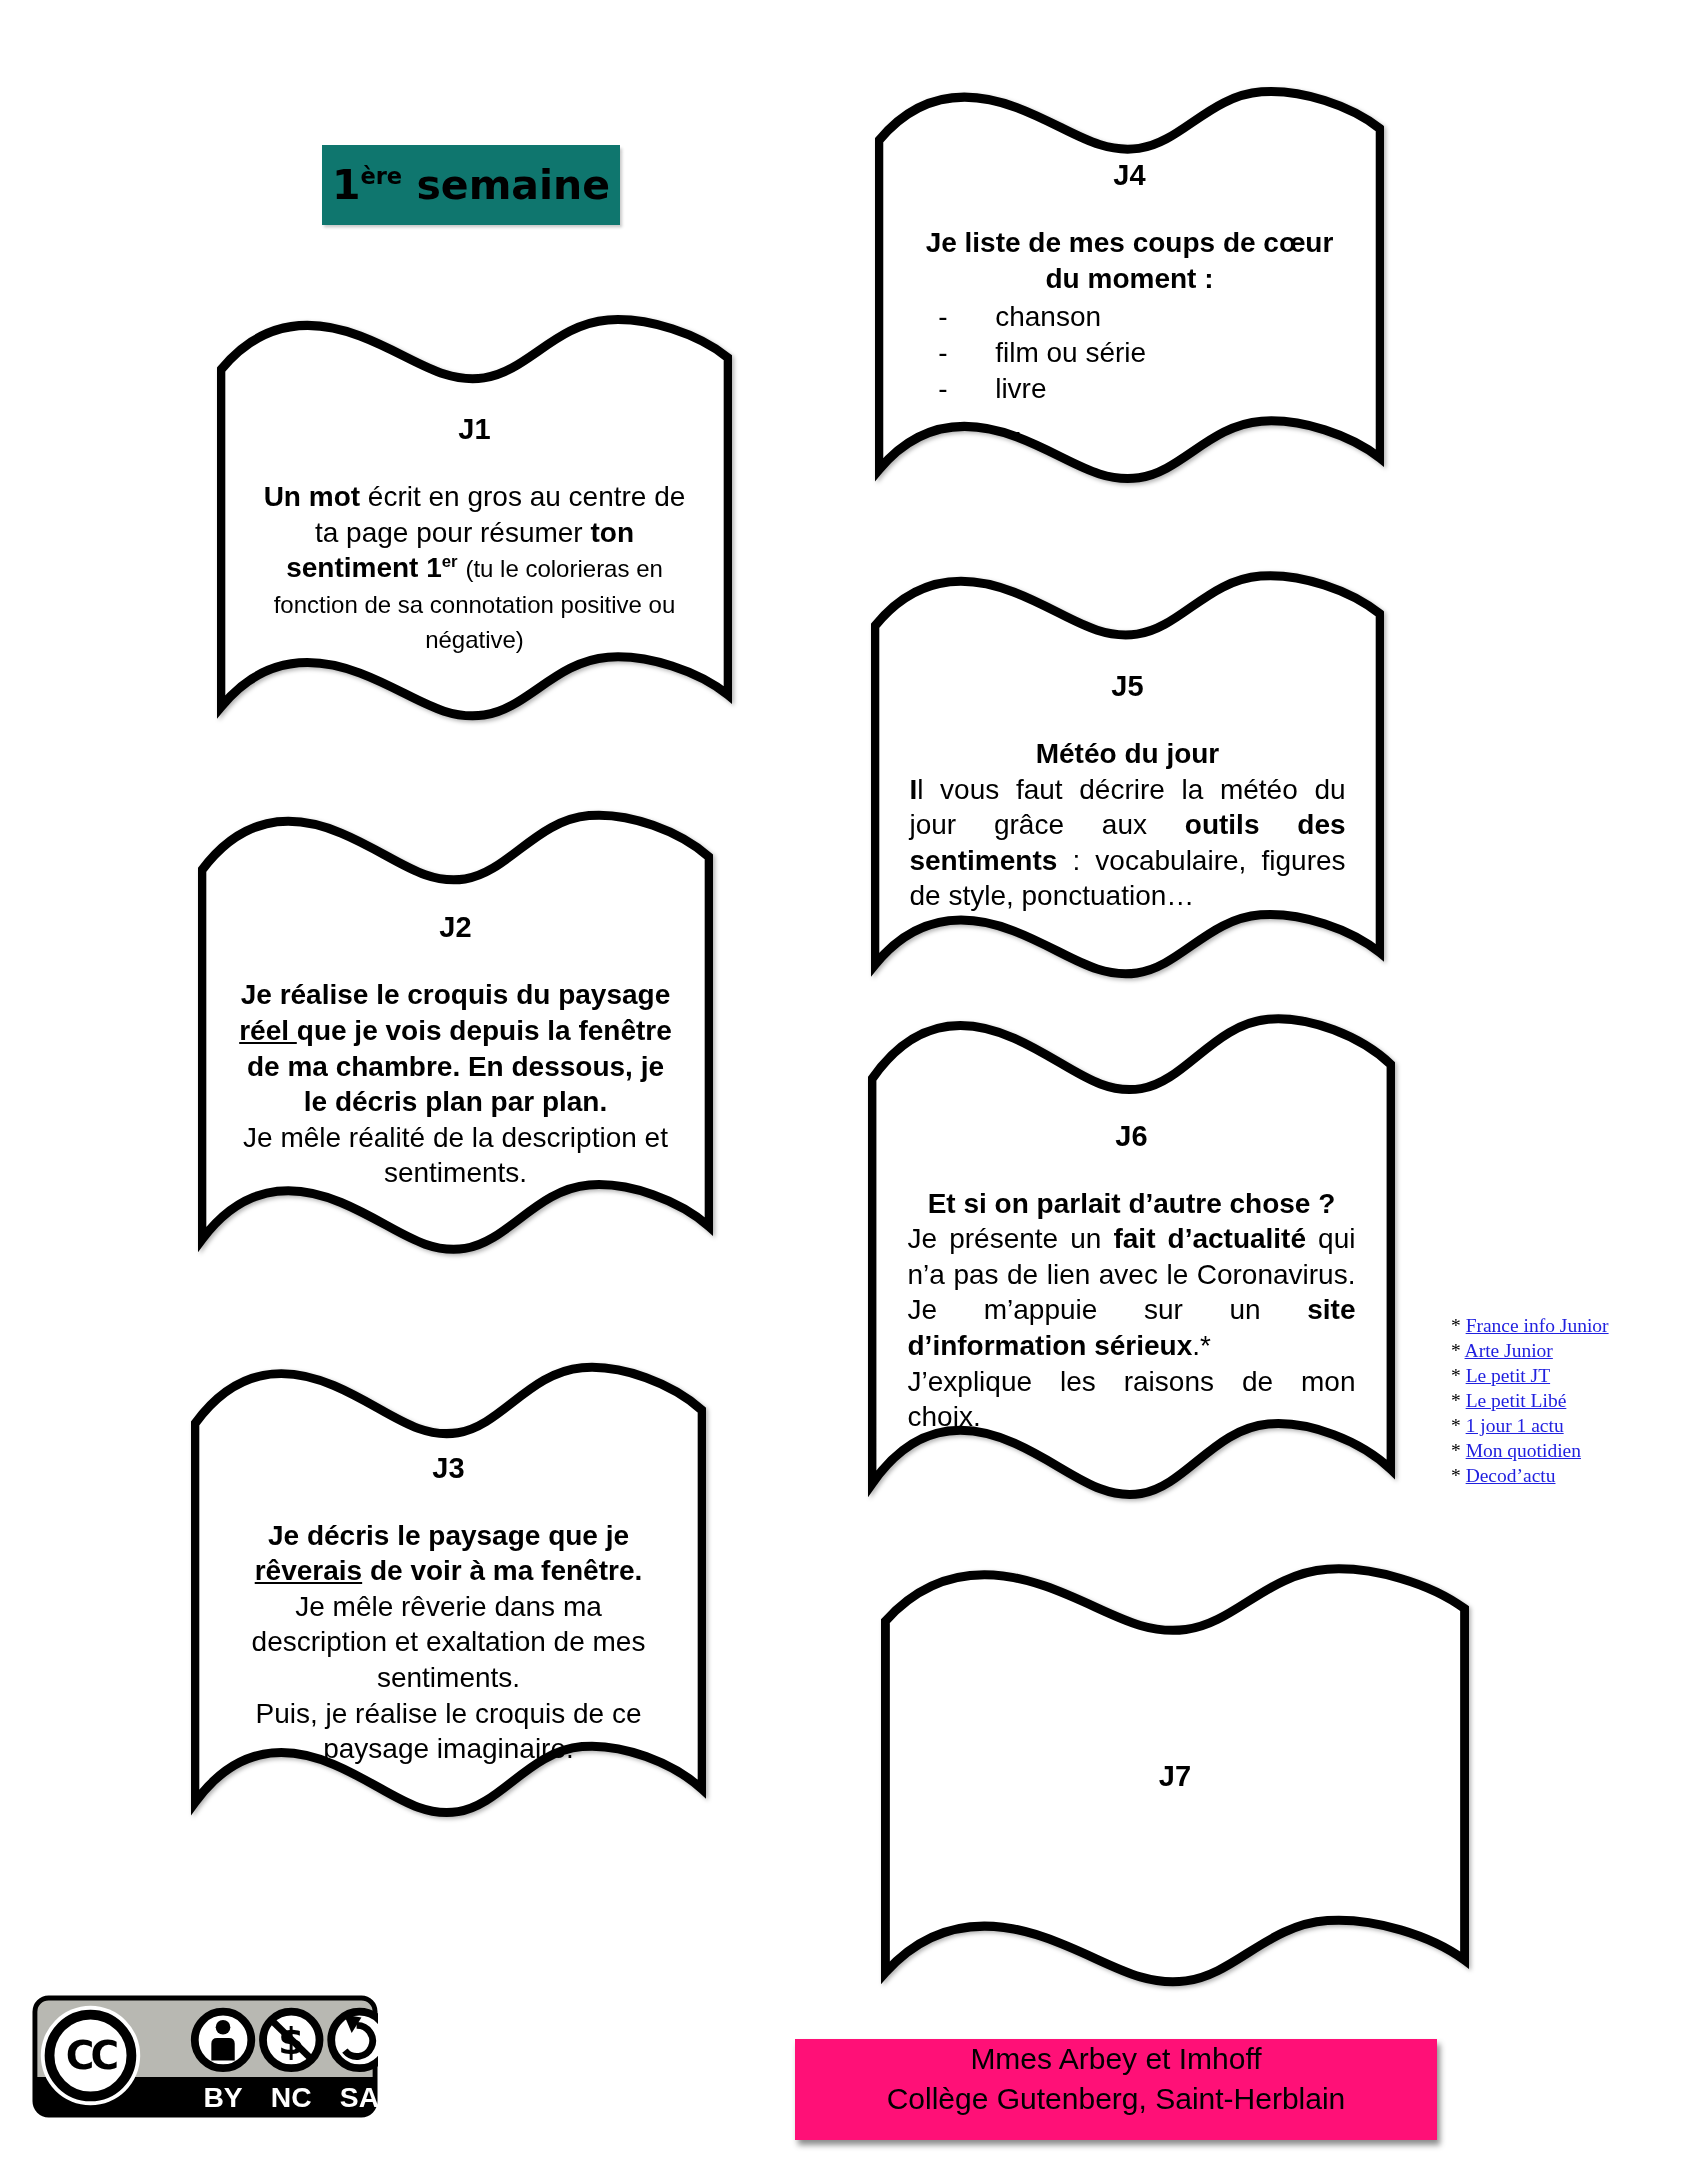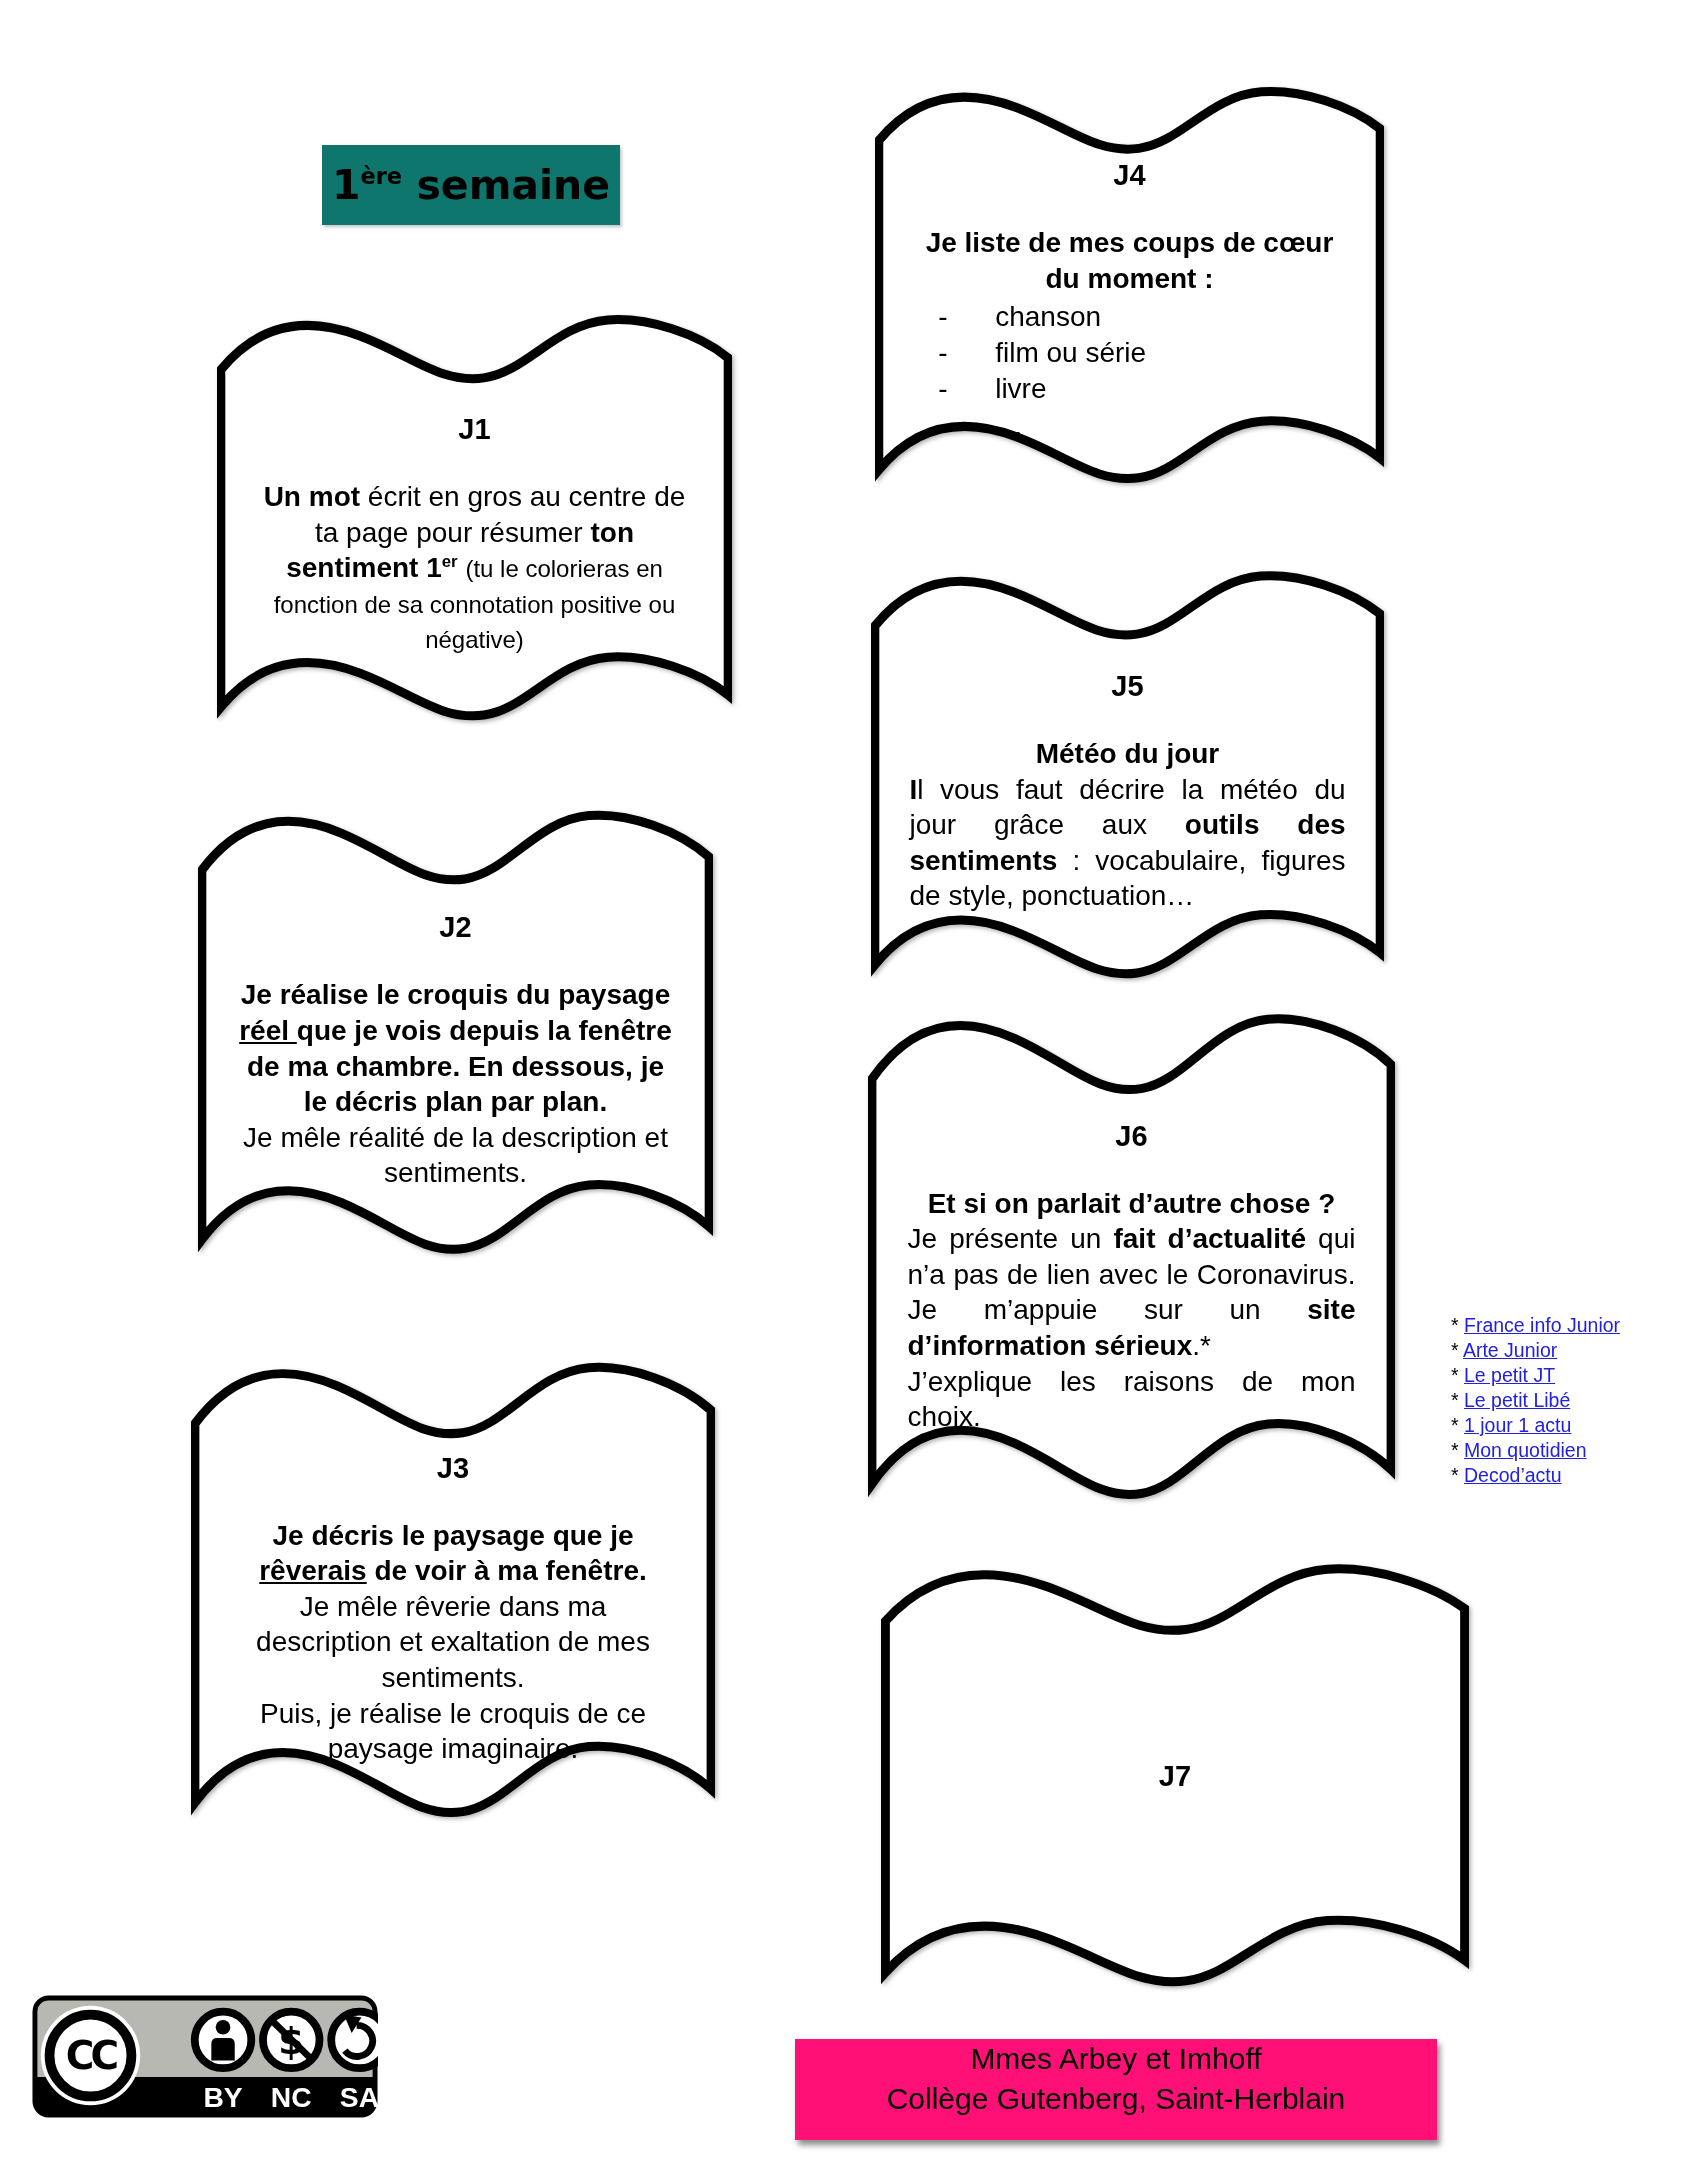--- a/index.html
+++ b/index.html
@@ -30,21 +30,21 @@
   .heading-line{font-size:28px;line-height:1.27;text-align:center;}
   .para-gap{margin-top:45px;}
 
   
   .dash-list{margin-top:2px;padding-left:25px;}
   .dash-row{display:flex;font-size:28px;line-height:1.3;text-align:left;}
   .dash-row .dash{flex:none;width:57px;}
 
   
   .links{position:absolute;left:1451px;top:1313px;width:230px;
-         font-family:Liberation Sans, sans-serif;font-size:19.5px;line-height:25px;}
+         font-family:Liberation Serif, serif;font-size:19.5px;line-height:25px;}
   .link-row{white-space:nowrap;}
   .link-row .star{color:#000;}
   .link-row a{text-decoration:underline;cursor:pointer;}
 
   
   .footer{position:absolute;left:795px;top:2039px;width:642px;height:101px;
           display:flex;flex-direction:column;align-items:center;justify-content:flex-start;
           font-size:30px;line-height:1.32;box-shadow:2.9px 4.9px 5.9px rgba(0,0,0,.45);}
 
   
@@ -81,21 +81,21 @@
   <div class="card" style="left:198px;top:809px;width:515px;height:470px;">
     <svg class="shape" viewBox="0 0 540 430" preserveAspectRatio="none">
         <use href="#waveP"></use>
       </svg>
     <div class="card-content">
       <div class="card-title">J2</div>
       <div class="card-body center"><span class="b">Je réalise le croquis du paysage </span><span class="b u">réel </span><span class="b">que je vois depuis la fenêtre de ma chambre. En dessous, je le décris plan par plan.</span><br><span>Je mêle réalité de la description et sentiments.</span></div>
     </div>
   </div>
 
-  <div class="card" style="left:191px;top:1361px;width:515px;height:482px;padding-left:9px;">
+  <div class="card" style="left:191px;top:1361px;width:515px;height:482px;">
     <svg class="shape" viewBox="0 0 540 430" preserveAspectRatio="none">
         <use href="#waveP"></use>
       </svg>
     <div class="card-content">
       <div class="card-title">J3</div>
       <div class="card-body center"><span class="b">Je décris le paysage que je </span><span class="b u">rêverais</span><span class="b"> de voir à ma fenêtre.</span><br><span>Je mêle rêverie dans ma description et exaltation de mes sentiments.</span><br><span>Puis, je réalise le croquis de ce paysage imaginaire.</span></div>
     </div>
   </div>
 
   <div class="card" style="left:875px;top:86px;width:509px;height:419px;">

